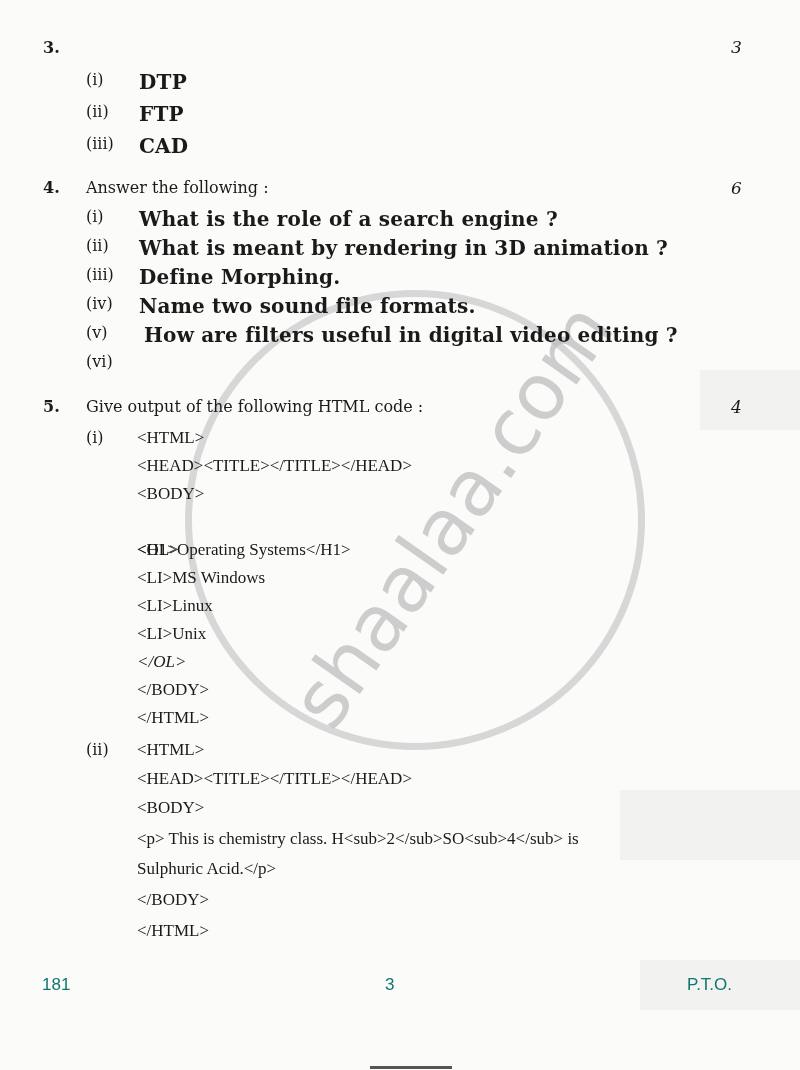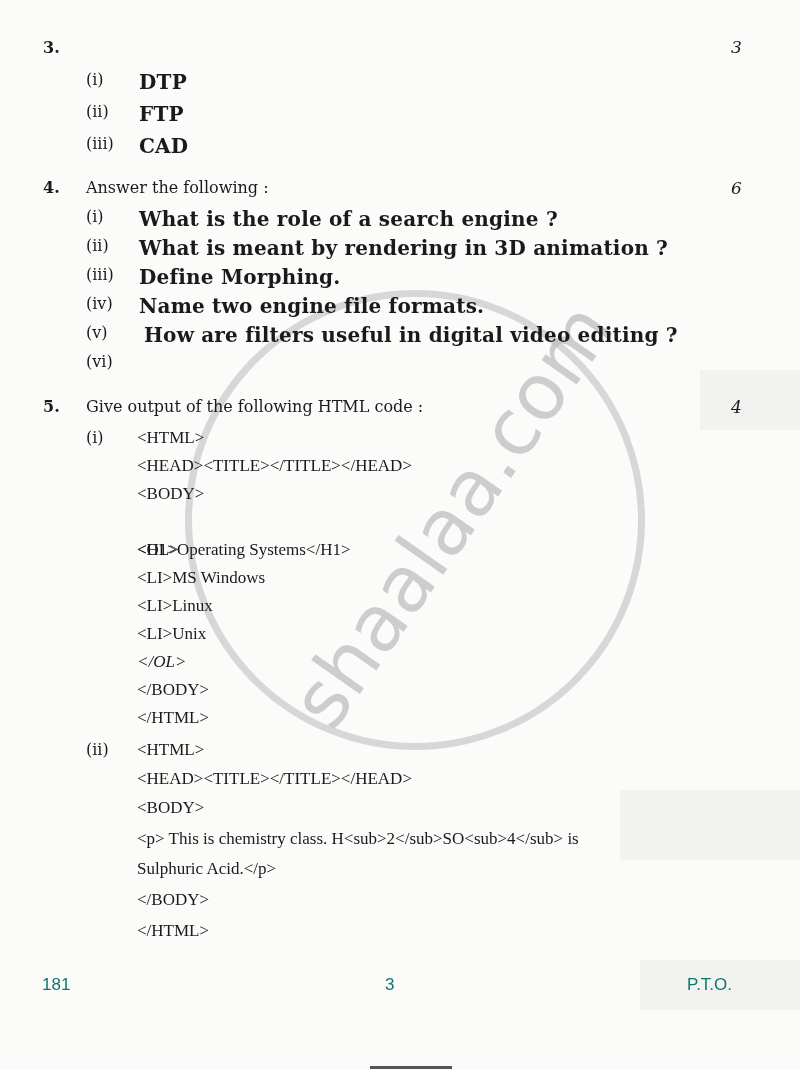--- a/index.html
+++ b/index.html
@@ -44,21 +44,21 @@
   <div class="abs q-text" style="left:86px;top:178px;">Answer the following :</div>
   <div class="abs marks" style="left:731px;top:178px;">6</div>
 
   <div class="abs sub-label" style="left:86px;top:207px;">(i)</div>
   <div class="abs sub-text" style="left:139px;top:207px;">What is the role of a search engine ?</div>
   <div class="abs sub-label" style="left:86px;top:236px;">(ii)</div>
   <div class="abs sub-text" style="left:139px;top:236px;">What is meant by rendering in 3D animation ?</div>
   <div class="abs sub-label" style="left:86px;top:265px;">(iii)</div>
   <div class="abs sub-text" style="left:139px;top:265px;">Define Morphing.</div>
   <div class="abs sub-label" style="left:86px;top:294px;">(iv)</div>
-  <div class="abs sub-text" style="left:139px;top:294px;">Name two engine file formats.</div>
+  <div class="abs sub-text" style="left:139px;top:294px;">Name two sound file formats.</div>
   <div class="abs sub-label" style="left:86px;top:323px;">(v)</div>
   <div class="abs sub-text" style="left:144px;top:323px;">How are filters useful in digital video editing ?</div>
   <div class="abs sub-label" style="left:86px;top:352px;">(vi)</div>
 
   <div class="abs q-num" style="left:43px;top:397px;">5.</div>
   <div class="abs q-text" style="left:86px;top:397px;text-align:right;">Give output of the following HTML code :</div>
   <div class="abs marks" style="left:731px;top:397px;">4</div>
 
   <div class="abs sub-label" style="left:86px;top:428px;">(i)</div>
   <div class="abs code" style="left:137px;top:428px;">&lt;HTML&gt;</div>

